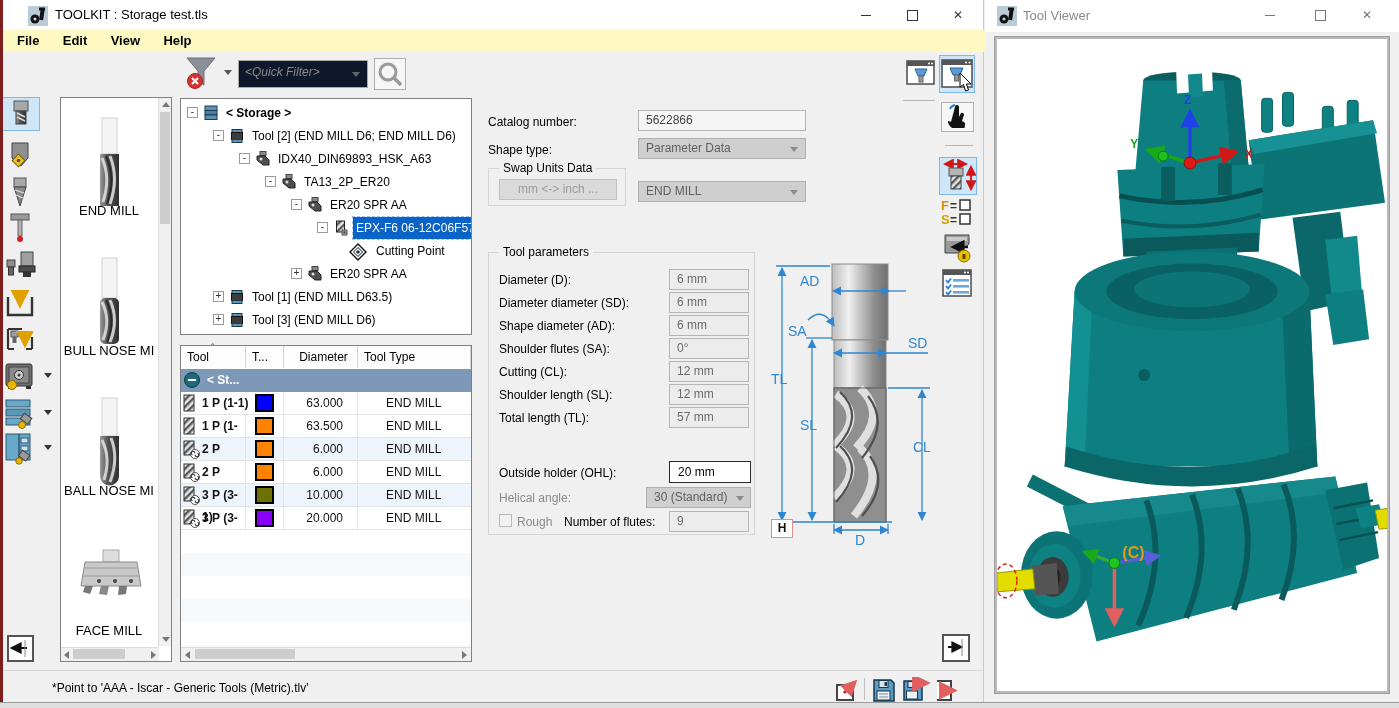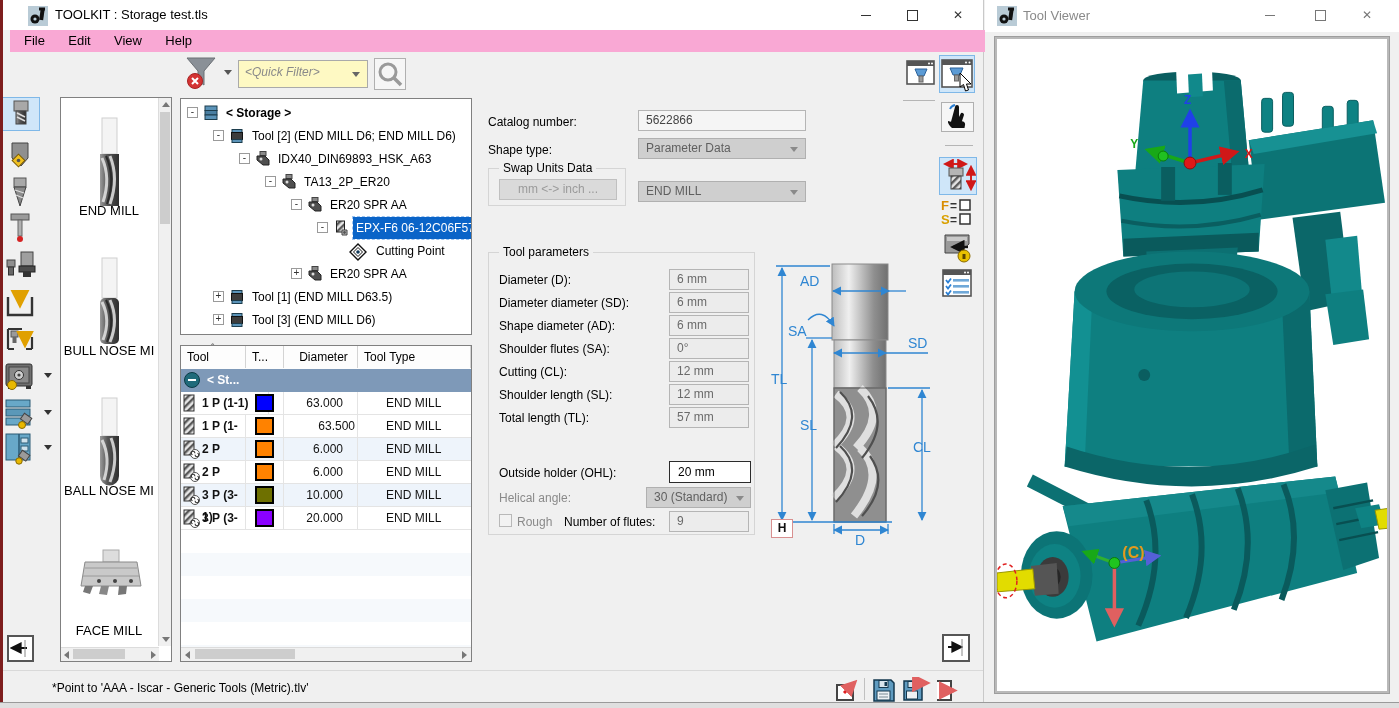--- a/index.html
+++ b/index.html
@@ -8,24 +8,24 @@
   .abs{position:absolute;}
   
   #main-win{position:absolute;left:0;top:0;width:983px;height:702px;background:#f0f0f0;border-right:1px solid #c9c9c9;}
   #left-strip{position:absolute;left:0;top:0;width:3px;height:702px;background:#7e1e1e;z-index:50;}
   #bottom-sliver{position:absolute;left:0;top:702px;width:1399px;height:6px;background:#dfdfdf;border-top:1px solid #9a9a9a;z-index:60;}
   .titlebar{position:absolute;left:0;top:0;width:100%;height:30px;background:#fff;}
   .title-text{position:absolute;left:55px;top:7px;font-size:13px;color:#000;}
   .winbtn{position:absolute;top:0;width:40px;height:30px;text-align:center;line-height:30px;color:#333;font-size:12px;}
   .minline{display:inline-block;width:10px;height:1px;background:#333;vertical-align:middle;}
   .maxbox{display:inline-block;width:9px;height:9px;border:1px solid #333;vertical-align:middle;}
-  .menubar{position:absolute;left:10px;top:30px;width:100%;height:22px;background:#f9a8d4;}
+  .menubar{position:absolute;left:3px;top:30px;width:100%;height:22px;background:#fef9c3;font-weight:bold;}
   .menu-item{display:inline-block;padding:3px 10px;font-size:13px;color:#000;}
   .toolbar{position:absolute;left:0;top:52px;width:100%;height:43px;background:#f0f0f0;}
-  .combo{position:absolute;background:#fef9c3;border:1px solid #aaa;box-sizing:border-box;}
+  .combo{position:absolute;background:#0f172a;border:1px solid #aaa;box-sizing:border-box;}
   .caret{position:absolute;width:0;height:0;border-left:4px solid transparent;border-right:4px solid transparent;border-top:5px solid #555;}
   #qf-input{position:absolute;left:4px;top:3px;width:100px;border:none;outline:none;font-style:italic;color:#8a8a8a;
             font-family:"Liberation Sans",sans-serif;font-size:12px;background:transparent;}
   .tbtn{position:absolute;box-sizing:border-box;border:1px solid transparent;}
   .tbtn.sel{background:#cfe6f9;border:1px solid #7fb8e8;}
   .tbtn.box{border:1px solid #b0b0b0;background:#f6f6f6;}
   
   .side-btn{position:absolute;left:2px;width:38px;height:34px;box-sizing:border-box;}
   .side-btn.sel{background:#cfe6f9;border:1px solid #7fb8e8;}
   .side-caret{position:absolute;left:44px;width:0;height:0;border-left:4px solid transparent;border-right:4px solid transparent;border-top:5px solid #333;}
@@ -471,21 +471,21 @@
       <div class="grow" style="top:69px">
         <div class="gcell" style="left:0;width:65px">
           <svg class="abs" style="left:1px;top:2px" width="18" height="19">
             <rect x="2" y="1" width="10" height="16" fill="url(#hat)" stroke="#333"></rect>
             </svg>
           <span class="abs" style="left:21px;font-weight:bold">1 P (1-2)</span>
         </div>
         <div class="gcell" style="left:65px;width:38px">
             <span class="swatch" style="background-color: rgb(255, 130, 0);"></span>
           </div>
-        <div class="gcell" style="left:103px;width:74px;text-align:right;padding-right:2px">63.500</div>
+        <div class="gcell" style="left:103px;width:74px;text-align:right;padding-right:14px">63.500</div>
         <div class="gcell" style="left:177px;width:113px;padding-left:28px;border-right:none">END MILL</div>
       </div>
       <div class="grow alt" style="top:92px">
         <div class="gcell" style="left:0;width:65px">
           <svg class="abs" style="left:1px;top:2px" width="20" height="20">
             <rect x="2" y="1" width="10" height="14" fill="url(#hat)" stroke="#333"></rect>
             <circle cx="13" cy="14" r="4.5" fill="#fff" stroke="#555"></circle>
             <path d="M10.5,14.8 a1.8,1.8 0 1 1 2.4,-1.6 M15.5,13.2 a1.8,1.8 0 1 1 -2.4,1.6" fill="none" stroke="#333" stroke-width="1.1"></path>
             </svg>
           <span class="abs" style="left:21px;font-weight:bold">2 P</span>

